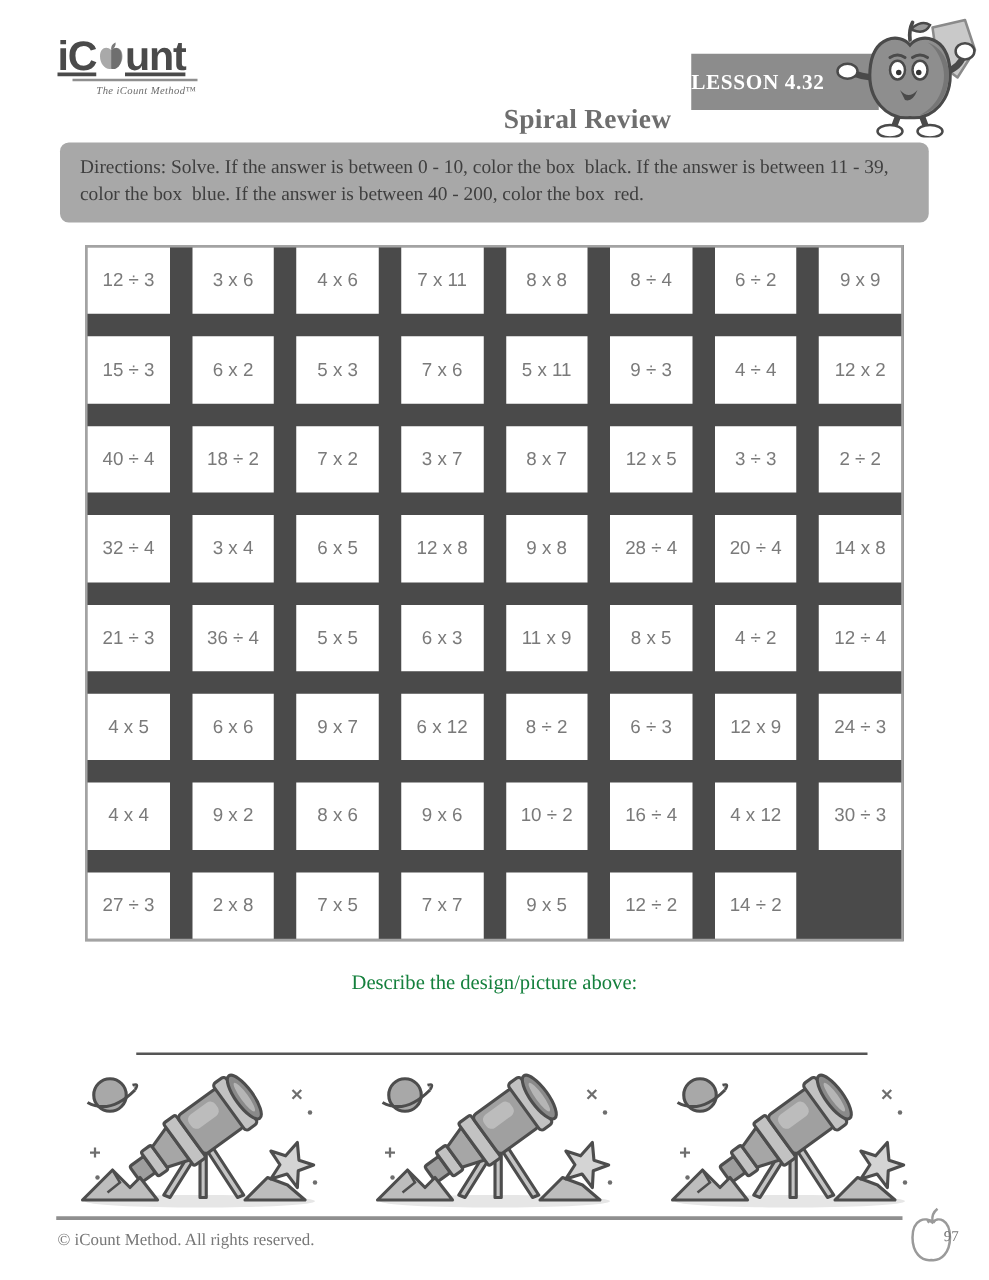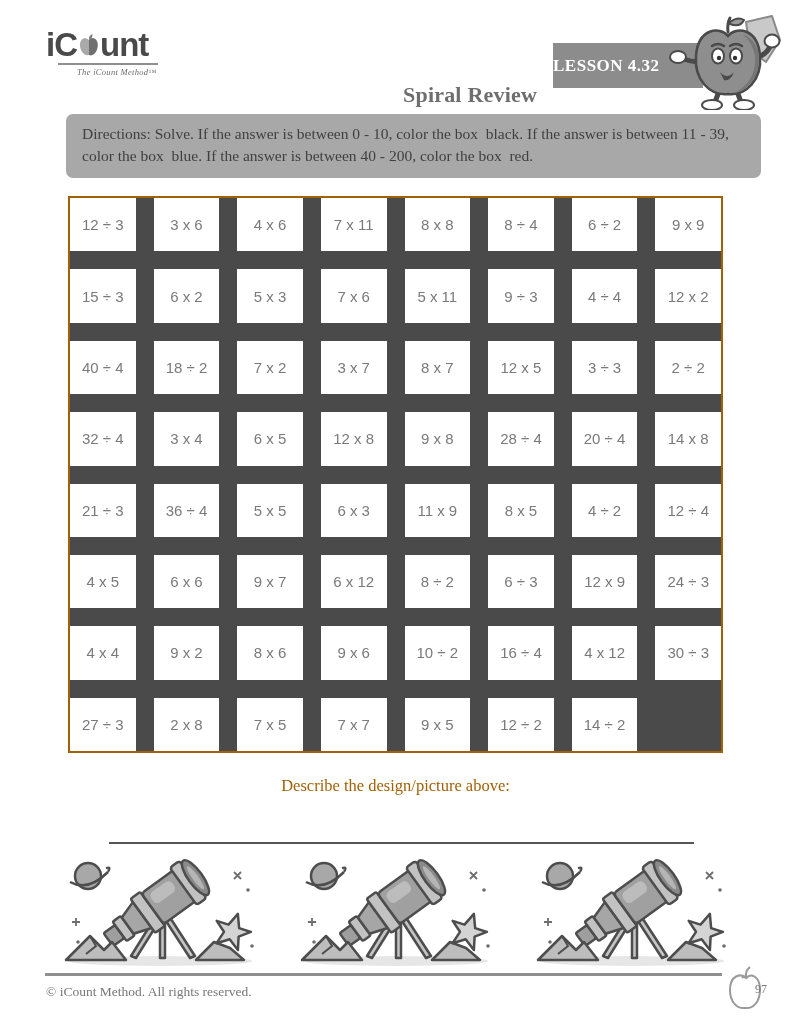--- a/index.html
+++ b/index.html
@@ -1,38 +1,38 @@
 <!DOCTYPE html>
 <html><head>
 <meta charset="utf-8">
 <style>
   * { margin:0; padding:0; box-sizing:border-box; }
   html,body { width:791px; height:1024px; background:#ffffff; font-family:"Liberation Serif", serif; }
   .page { position:relative; width:791px; height:1024px; background:#fff; overflow:hidden; }
 
   
   .logo { position:absolute; left:46px; top:28px; width:120px; }
-  .logo-word { font-family:"Liberation Sans", sans-serif; font-weight:bold; font-size:33px; color:#4a4a4a; letter-spacing:-1px; display:flex; align-items:center; line-height:1; }
+  .logo-word { font-family:"Liberation Sans", sans-serif; font-weight:bold; font-size:33px; color:#4a4a4a; letter-spacing:-1px; display:flex; align-items:center; line-height:1;text-decoration:underline; }
   .logo-word svg { margin:2px 0 0 1px; }
   .logo-rule { height:2px; background:#8f8f8f; margin:2px 0 2px 12px; width:100px; }
   .logo-tagline { font-style:italic; font-size:8.5px; color:#6b6b6b; text-align:center; margin-left:22px; letter-spacing:0.3px; }
 
   .section-title { position:absolute; right:254px; top:50px; font-size:22px; font-weight:bold; color:#6e6e6e; letter-spacing:0.2px;margin-top:32px; }
   .lesson-badge { position:absolute; left:553px; top:43px; width:150px; height:45px; background:#8c8c8c; color:#ffffff; font-size:17px; font-weight:bold; letter-spacing:0.5px; display:flex; align-items:center; }
   .mascot { position:absolute; left:668px; top:10px; }
 
   
-  .directions { position:absolute; left:48px; top:114px; width:695px; min-height:58px; background:#a8a8a8; border-radius:7px; padding:9px 16px 10px 16px; color:#3f3f3f; font-size:15.5px; line-height:1.45; white-space:pre-wrap;margin-left:18px; }
-
-  
-  .grid { position:absolute; left:68px; top:196px; width:655px; height:557px; background:#4a4a4a; border:2px solid #a16207; display:grid; grid-template-columns:repeat(8,1fr); grid-template-rows:repeat(8,1fr); gap:18px; }
+  .directions { position:absolute; left:48px; top:114px; width:695px; min-height:58px; background:#a8a8a8; border-radius:7px; padding:9px 16px 10px 16px; color:#3f3f3f; font-size:15.5px; line-height:1.45; white-space:pre-wrap; }
+
+  
+  .grid { position:absolute; left:68px; top:196px; width:655px; height:557px; background:#4a4a4a; border:2px solid #a3a3a3; display:grid; grid-template-columns:repeat(8,1fr); grid-template-rows:repeat(8,1fr); gap:18px; }
   .cell { background:#ffffff; display:flex; align-items:center; justify-content:center; font-family:"Liberation Sans", sans-serif; font-size:15px; color:#7a7a7a; }
 
   
-  .describe-prompt { position:absolute; left:0; top:776px; width:791px; text-align:center; font-size:16.5px; color:#a16207; }
+  .describe-prompt { position:absolute; left:0; top:776px; width:791px; text-align:center; font-size:16.5px; color:#15803d; }
   .answer-line { position:absolute; left:109px; top:826px; width:585px; height:18px; border-bottom:2.5px solid #555555; }
 
   
   .scene { position:absolute; left:0; top:850px; width:791px; display:flex; justify-content:center; gap:28px; }
   .scene svg { display:block; }
 
   
   .footer-rule { position:absolute; left:45px; top:973px; width:677px; height:3px; background:#8f8f8f; }
   .footer-copy { position:absolute; left:46px; top:984px; font-size:13.5px; color:#777777; }
   .page-badge { position:absolute; left:726px; top:966px; width:38px; height:46px; }

